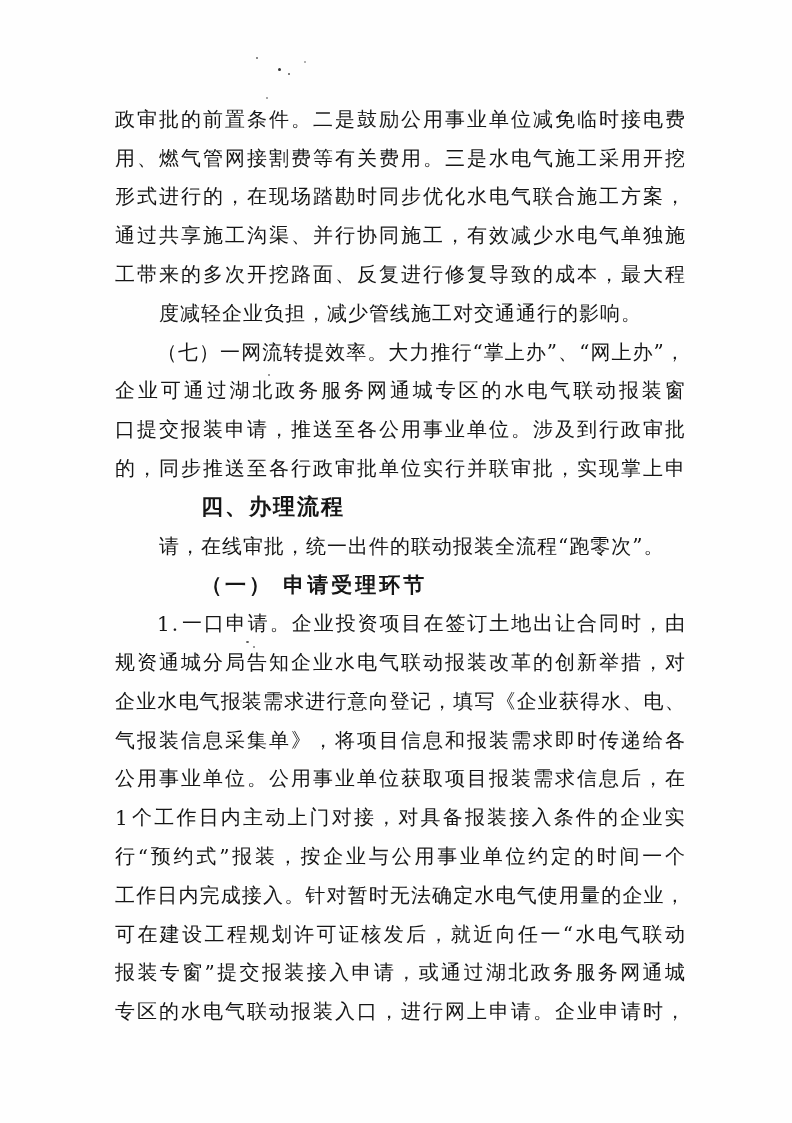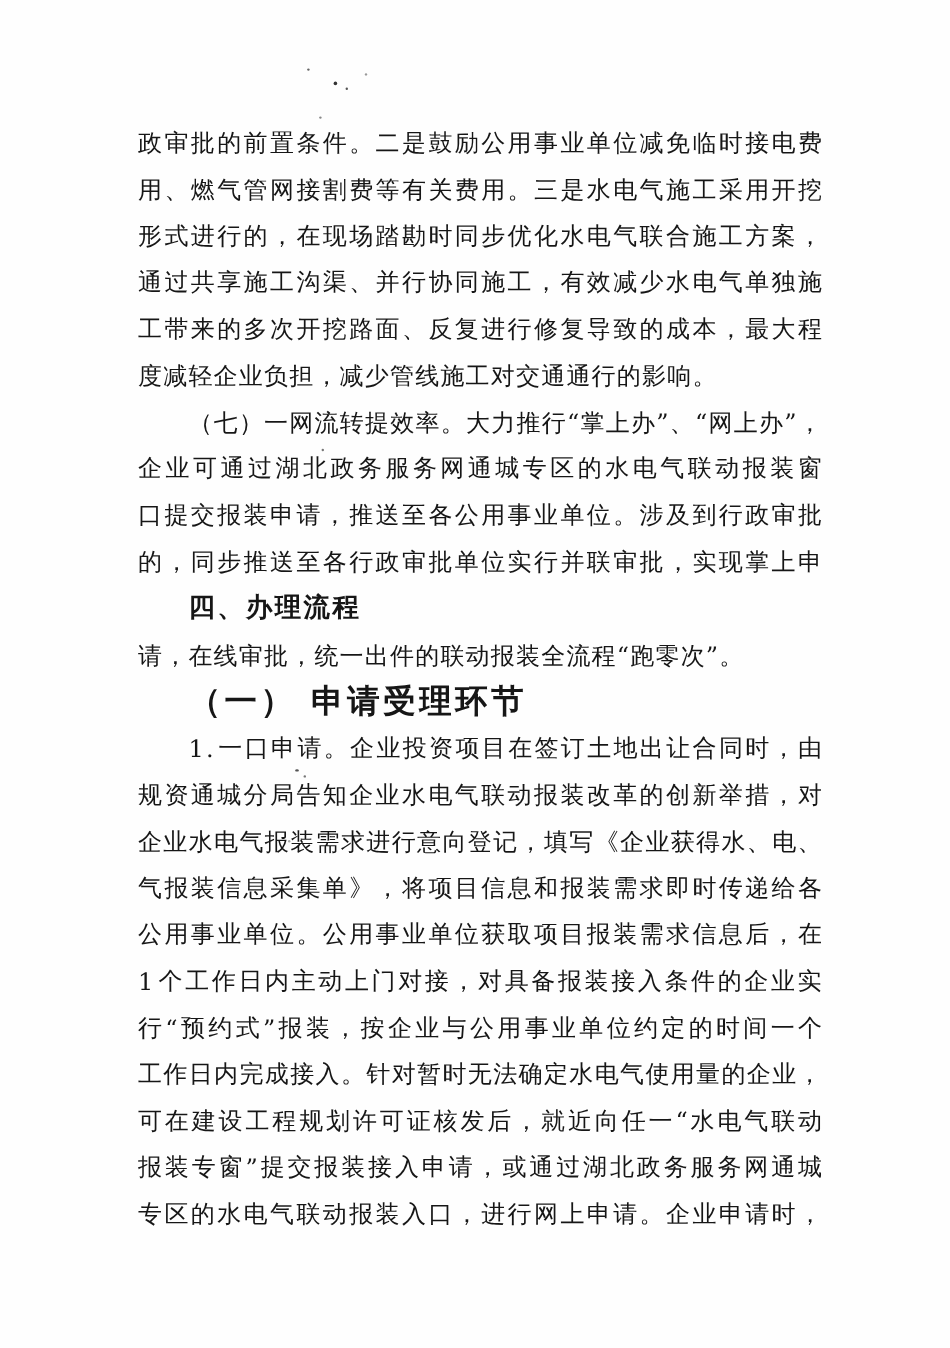--- a/index.html
+++ b/index.html
@@ -36,32 +36,33 @@
     display: flex;
     justify-content: space-between;
     align-items: center;
   }
   .line.full span { display: inline-block; }
   
   .line.endl {
     line-height: 38.8px;
     letter-spacing: 1px;
     white-space: nowrap;
+    margin-left: 44px;
   }
   .line.indent { padding-left: 42px; }
   .line.h1 {
     font-family: "DejaVu Sans", "Liberation Sans", sans-serif;
     font-weight: bold;
     font-size: 22px;
     letter-spacing: 2px;
     line-height: 38.8px;
   }
   .line.h2 {
     font-weight: 600;
-    font-size: 27px;
+    font-size: 21px;
     letter-spacing: 3px;
     line-height: 38.8px;
   }
   .speck {
     position: absolute;
     border-radius: 50%;
   }
 </style>
 </head>
 <body>

